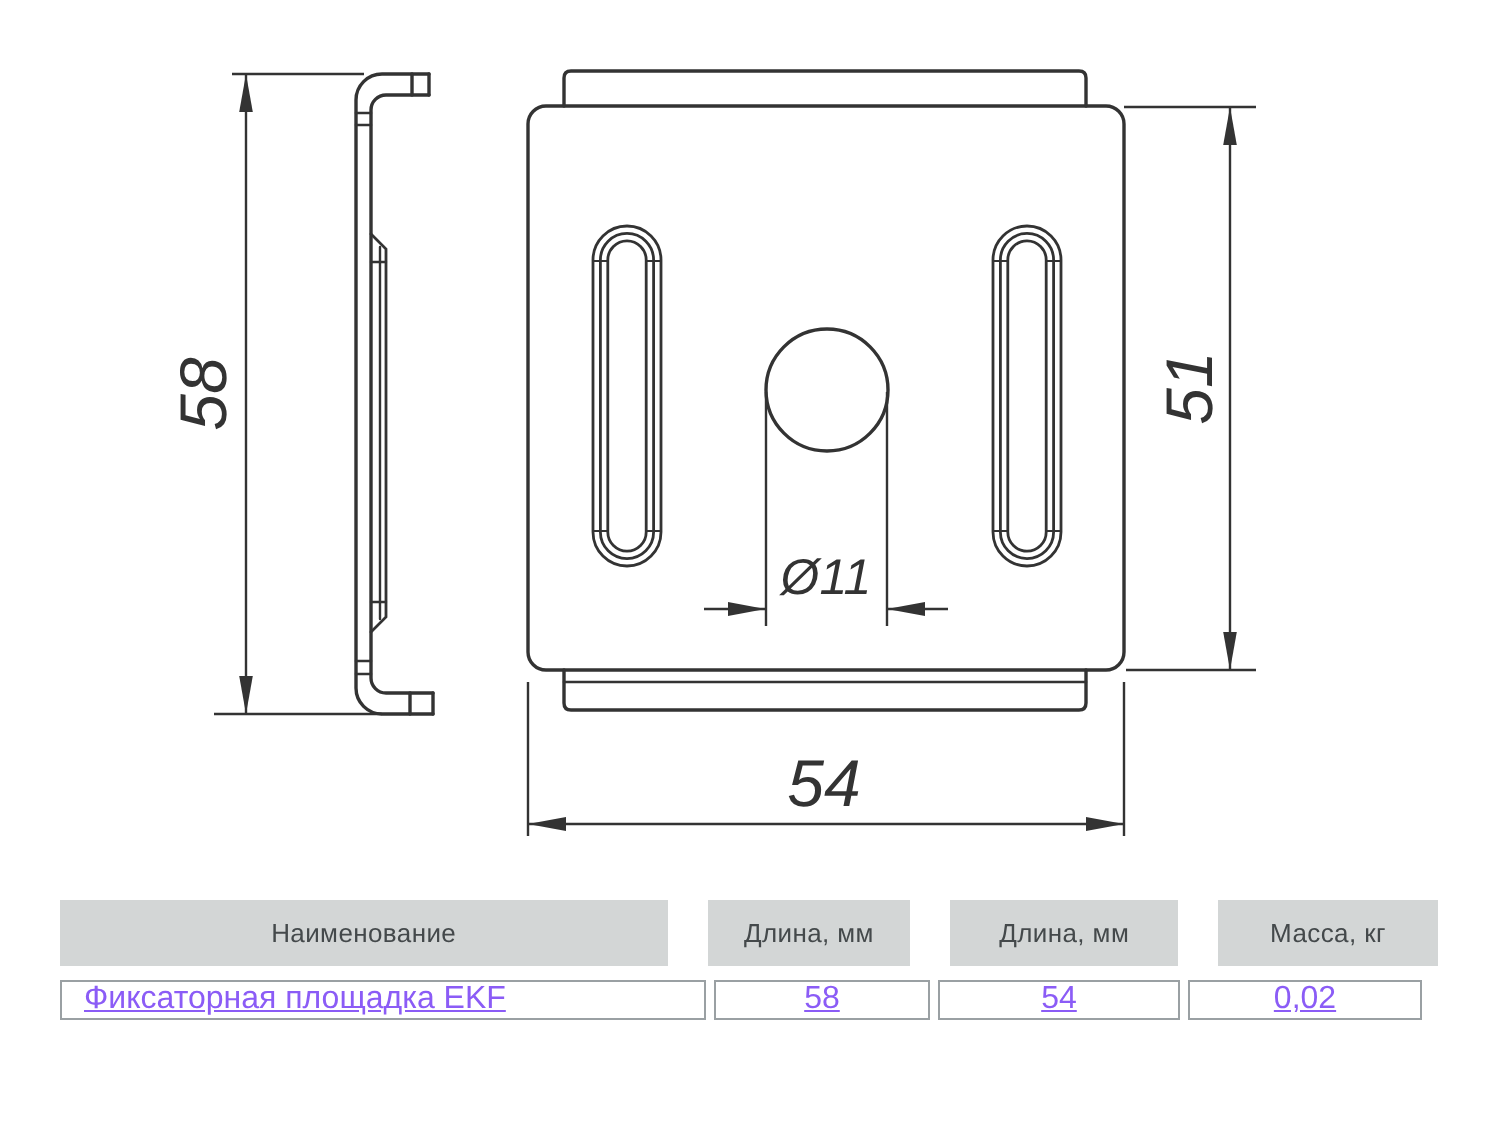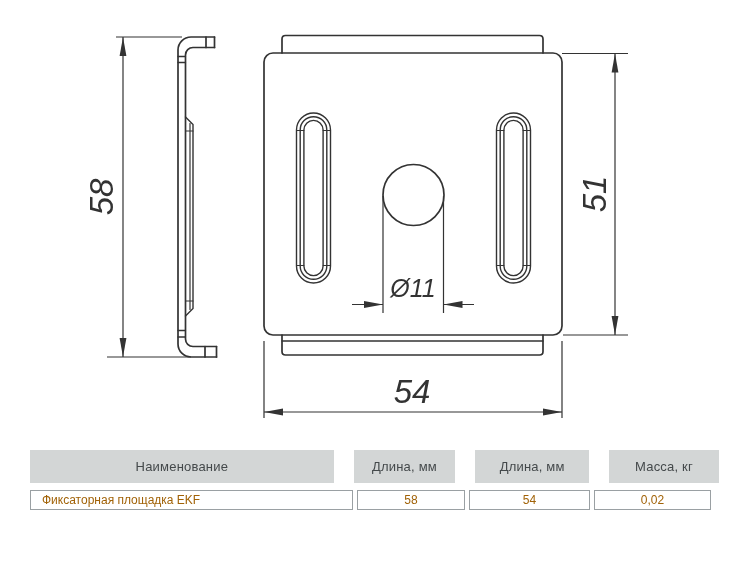--- a/index.html
+++ b/index.html
@@ -20,21 +20,21 @@
   .thead{display:flex;gap:20px;}
   .th{
     box-sizing:border-box;background:#d3d6d6;height:33px;
     display:flex;align-items:center;justify-content:center;
     font-size:13px;color:#44494b;letter-spacing:.2px;
   }
   .trow{display:flex;gap:4px;margin-top:7px;}
   .td{
     box-sizing:border-box;background:#ffffff;border:1.5px solid #9aa0a3;height:20px;
     display:flex;align-items:center;justify-content:center;
-    font-size:12px;color:#a16207;
+    font-size:16px;color:#8b5cf6;text-decoration:underline;
   }
   .td.name-cell{justify-content:flex-start;padding-left:11px;}
   .c1{width:323px;} .c2{width:108px;} .c3{width:121px;} .c4{width:117px;}
 </style>
 </head>
 <body>
 
 <div class="stage">
 
   <svg class="drawing-svg" width="750" height="450" viewBox="0 0 750 450">

